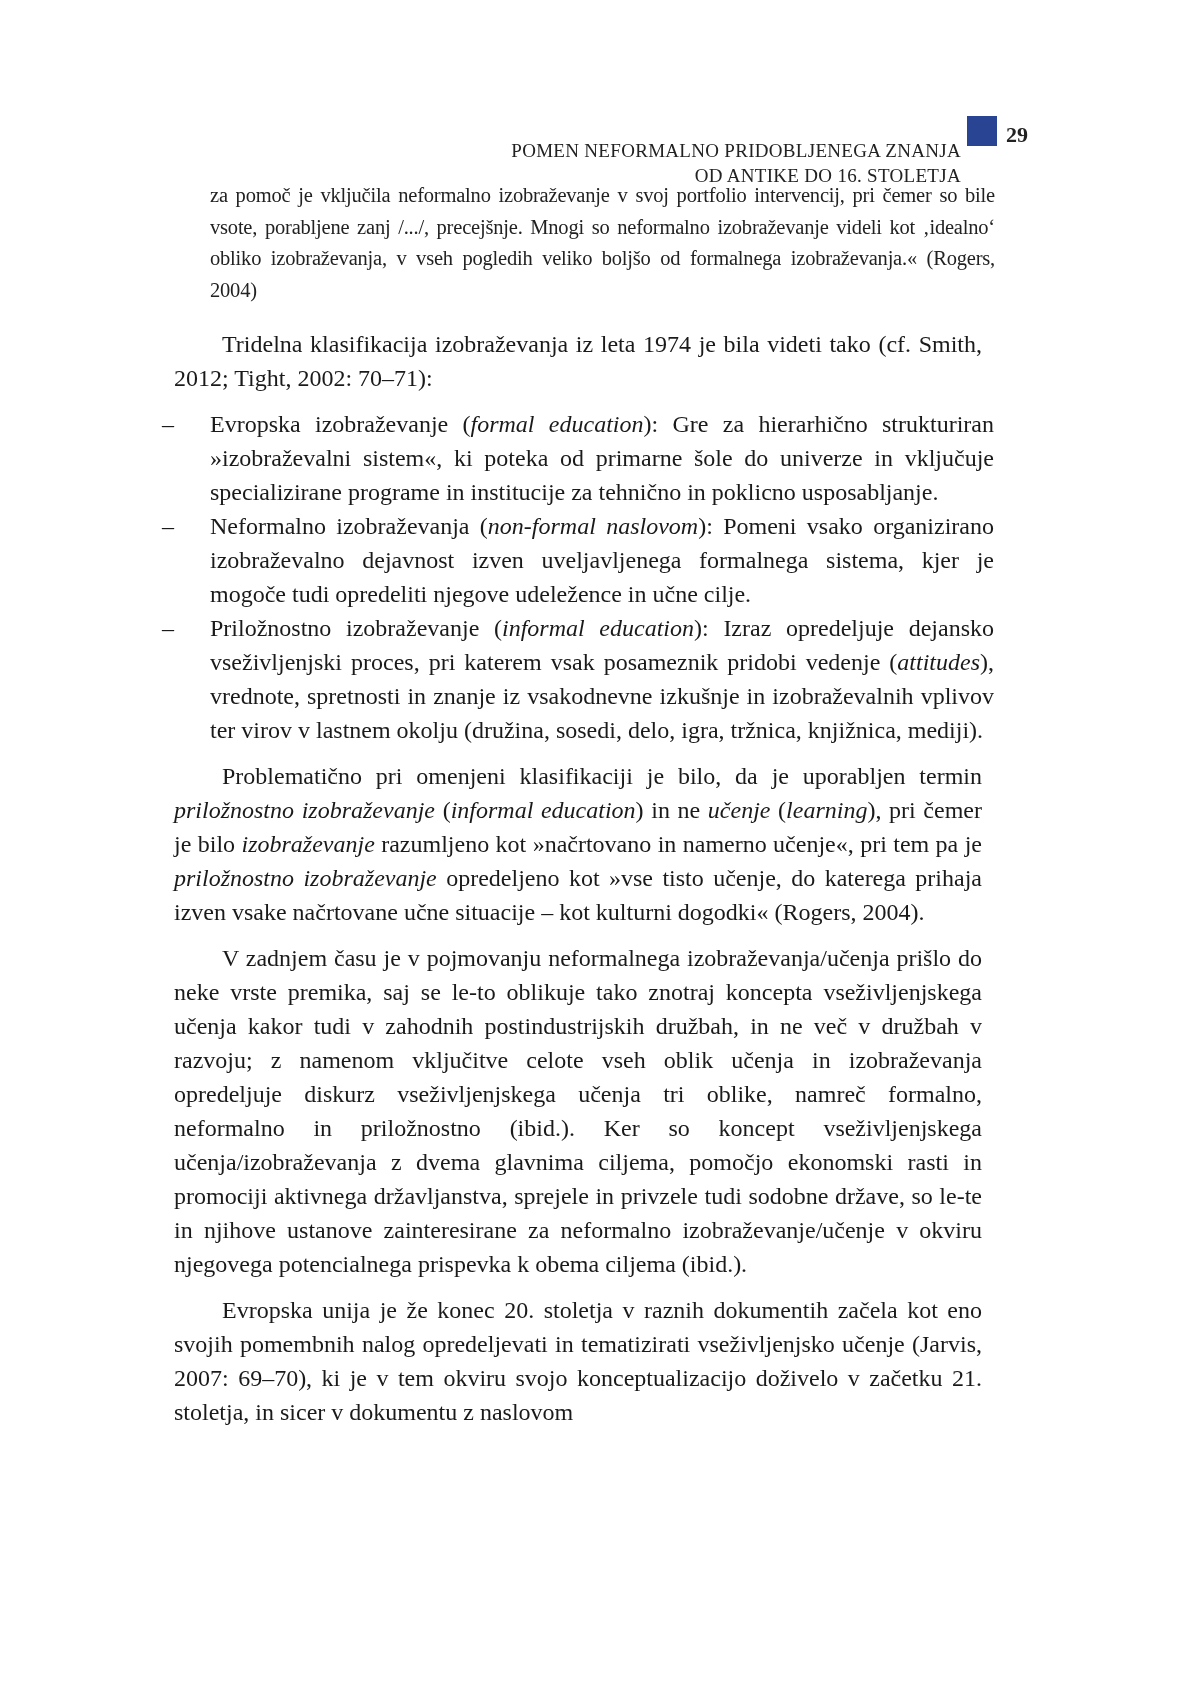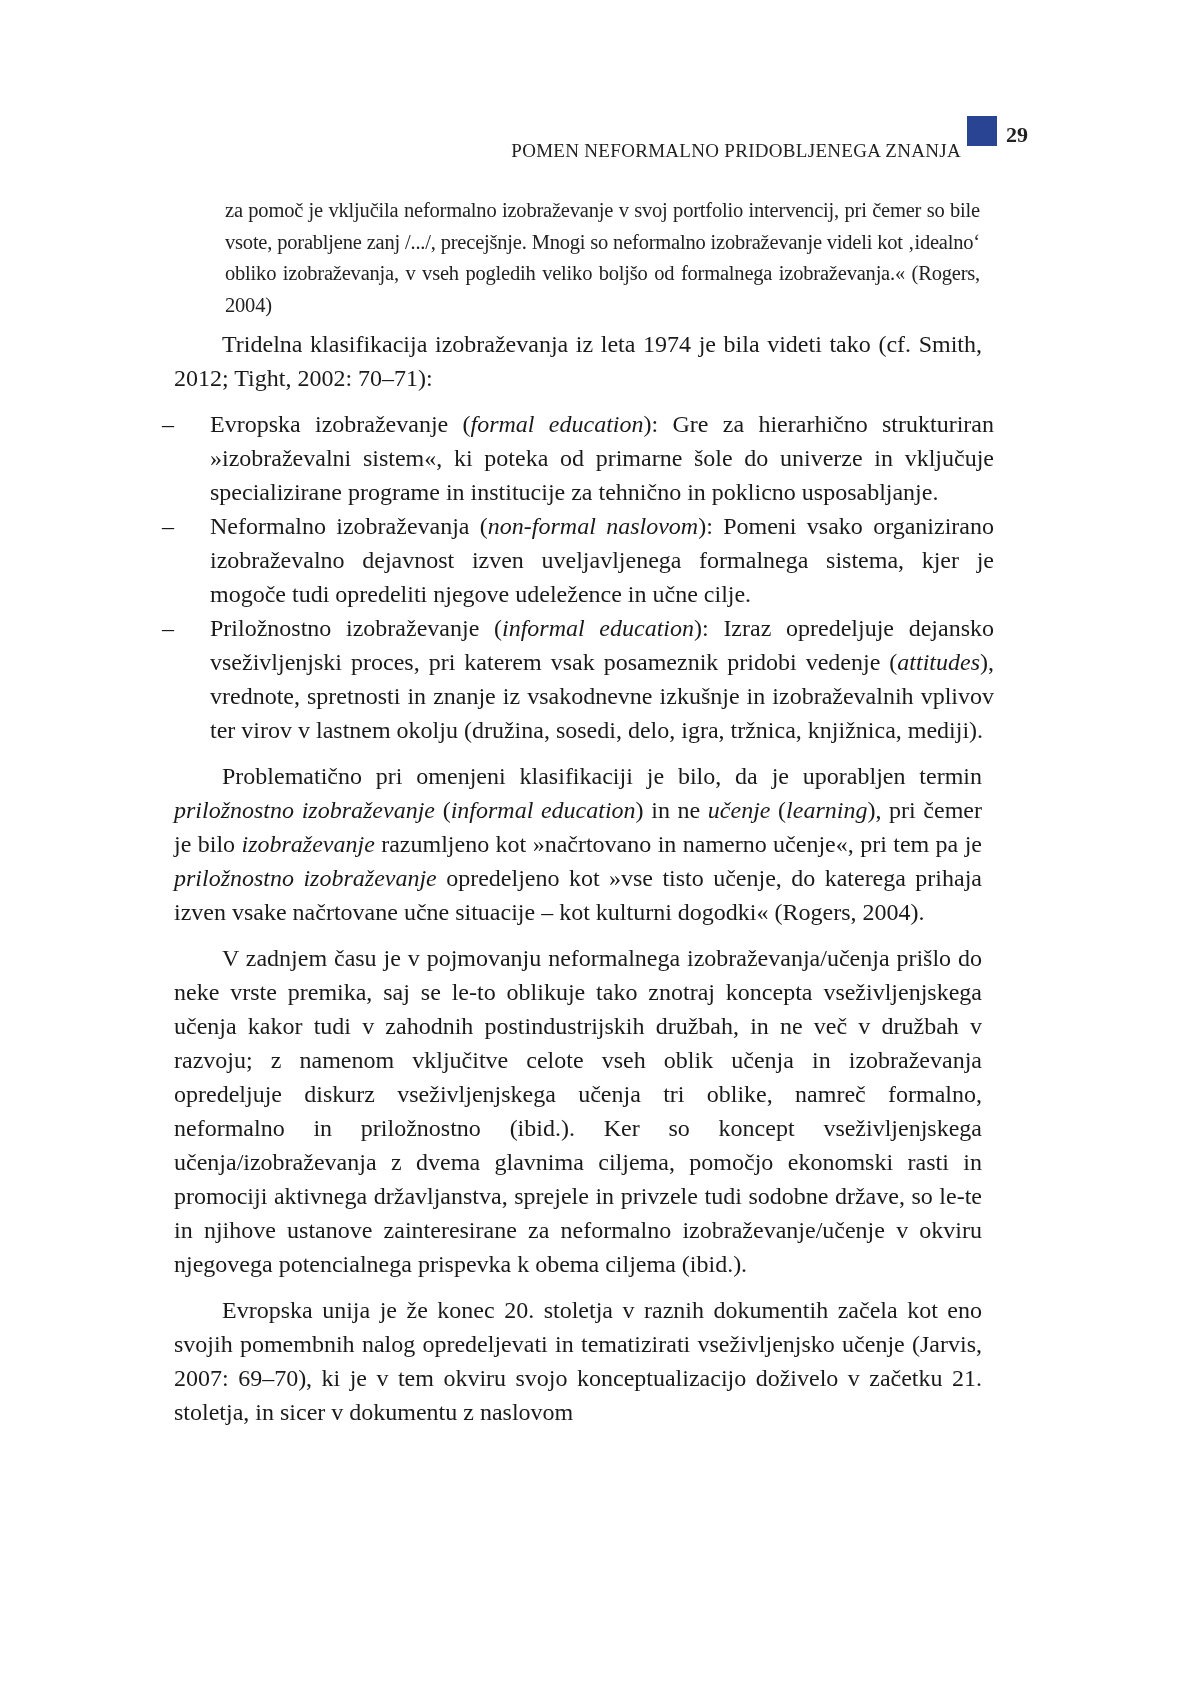--- a/index.html
+++ b/index.html
@@ -4,34 +4,35 @@
 <style>
   html, body { margin:0; padding:0; background:#ffffff; }
   body { width:1187px; height:1684px; position:relative; overflow:hidden;
          font-family:"Liberation Serif","DejaVu Serif",serif; color:#1a1a1a; }
   .header { position:absolute; top:98px; right:226px; text-align:right;
             font-size:19px; line-height:25px; letter-spacing:0.3px; color:#222;margin-top:40px; }
   .header-square { position:absolute; left:967px; top:116px; width:30px; height:30px; background:#2a4494; }
   .page-num { position:absolute; left:1006px; top:122px; font-size:22px; font-weight:bold; color:#222; }
   .quote { position:absolute; left:210px; top:180px; width:785px;
            font-size:20.5px; line-height:31.5px; letter-spacing:-0.2px; color:#222; }
-  .quote p { margin:15px; text-align:justify; }
+  .quote p { margin:0; text-align:justify; }
   .main { position:absolute; left:162px; top:315px; width:832px;
           font-size:24px; line-height:34px; color:#1a1a1a; }
   .main p { margin:12px; text-align:justify; text-indent:48px; }
   .list { list-style:none; margin:0; padding:0; }
   .list li { position:relative; padding-left:48px; text-align:justify; }
   .list li .dash { position:absolute; left:0; top:0; }
   i { }
 </style>
 </head>
 <body>
 
 <div class="header">
   <div>POMEN NEFORMALNO PRIDOBLJENEGA ZNANJA</div>
+  <div>OD ANTIKE DO 16. STOLETJA</div>
 </div>
 <div class="header-square" style="background: rgb(42, 68, 148);"></div>
 <div class="page-num">29</div>
 
 <div class="quote">
   <p>za pomoč je vključila neformalno izobraževanje v svoj portfolio intervencij, pri čemer so bile vsote, porabljene zanj /.../, precejšnje. Mnogi so neformalno izobraževanje videli kot ‚idealno‘ obliko izobraževanja, v vseh pogledih veliko boljšo od formalnega izobraževanja.« (Rogers, 2004)</p>
 </div>
 
 <div class="main">
   <p>Tridelna klasifikacija izobraževanja iz leta 1974 je bila videti tako (cf. Smith, 2012; Tight, 2002: 70–71):</p>

